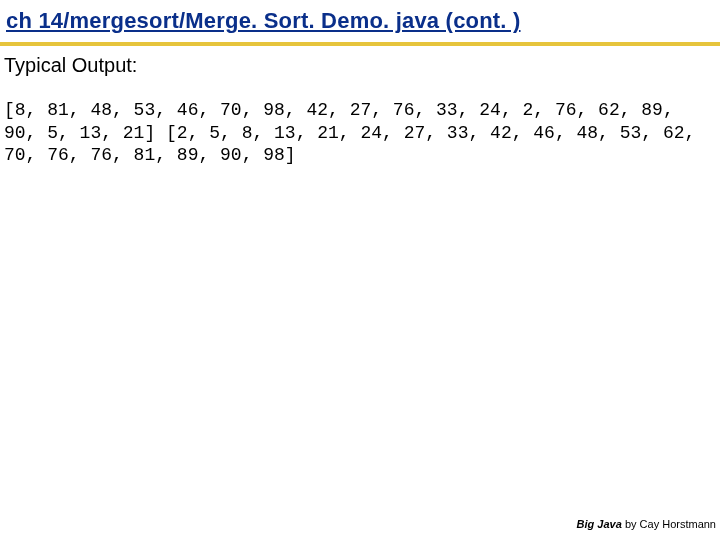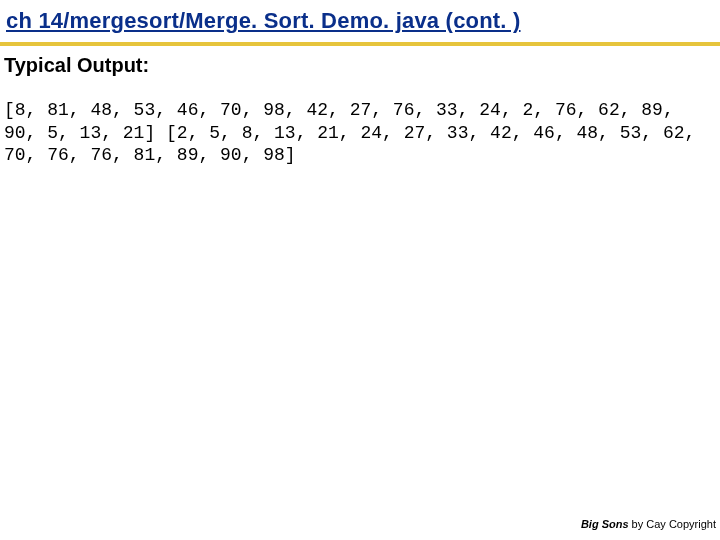--- a/index.html
+++ b/index.html
@@ -25,21 +25,21 @@
     padding: 8px 8px 6px 6px;
     letter-spacing: 0.2px;
   }
   .rule {
     height: 4px;
     background: #e6c43c;
     margin: 2px 0 8px 0;
   }
   .subhead {
     font-size: 20px;
-    font-weight: bold;
+    font-weight: normal;
     color: #000;
     padding: 0 6px 2px 4px;
   }
   .code {
     font-family: "Courier New", Courier, monospace;
     font-size: 18px;
     line-height: 1.25;
     color: #000;
     padding: 0 6px 0 4px;
     white-space: pre-wrap;
@@ -64,16 +64,16 @@
 <body>
 
 <div class="slide">
   <div class="title">ch 14/mergesort/Merge. Sort. Demo. java  (cont. )</div>
   <div class="rule"></div>
   <div class="subhead">Typical Output:</div>
   <div class="code">[8, 81, 48, 53, 46, 70, 98, 42, 27, 76, 33, 24, 2, 76, 62, 89, 90, 5, 13, 21] [2, 5, 8, 13, 21, 24, 27, 33, 42, 46, 48, 53, 62, 70, 76, 76, 81, 89, 90, 98]</div>
 
   <div class="footer">
     <div>
-      <span class="book">Big Sons</span><span> by Cay Copyright</span>
+      <span class="book">Big Java</span><span> by Cay Horstmann</span>
     </div>
   </div>
 </div>
 
 </body></html>

